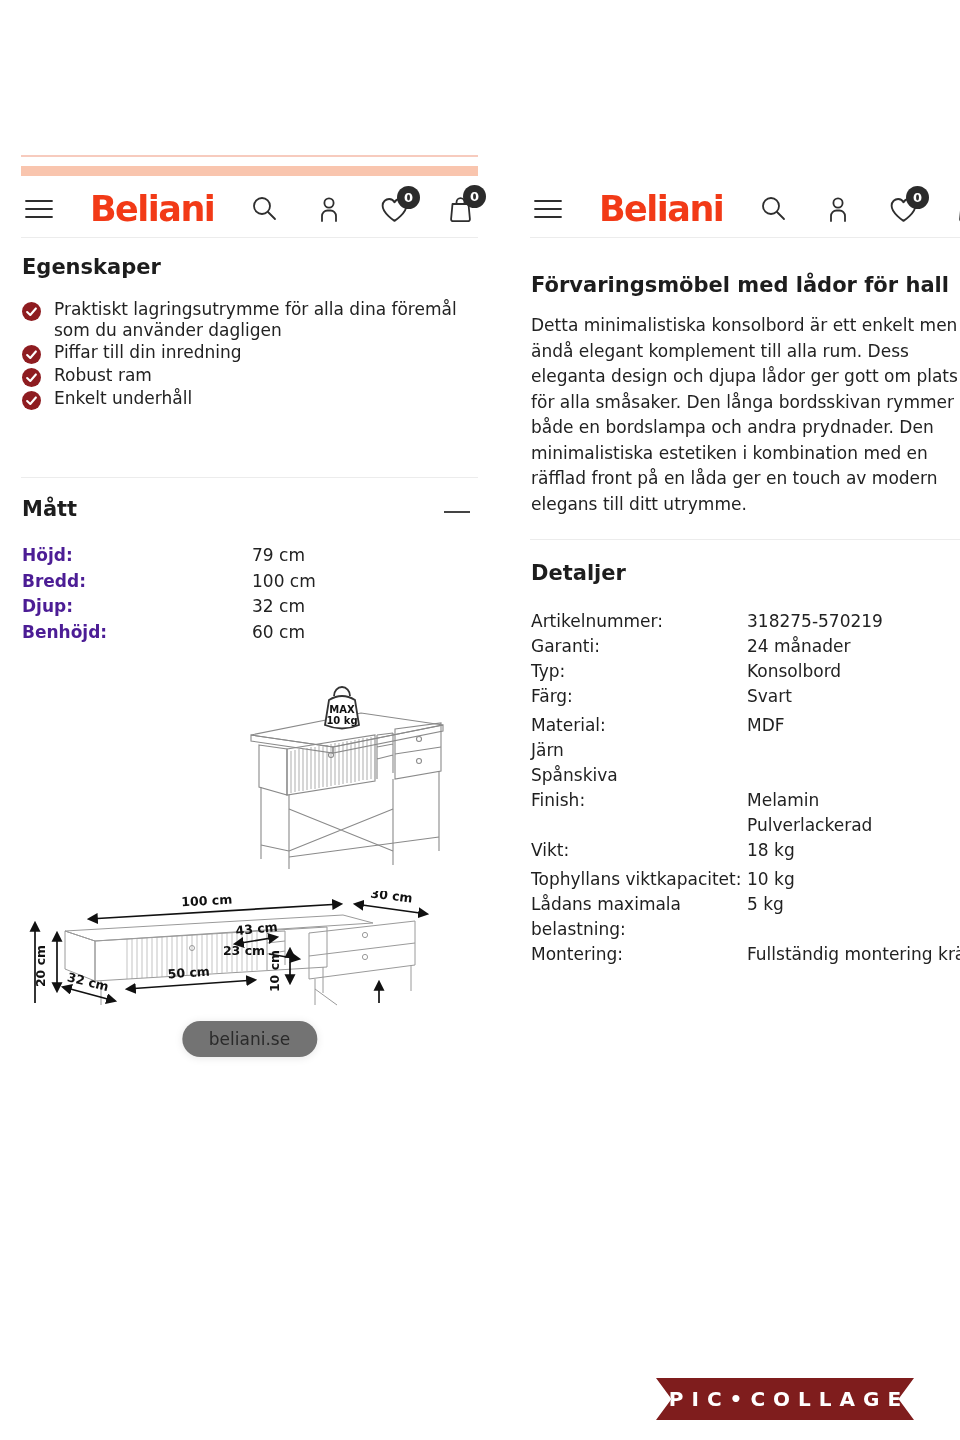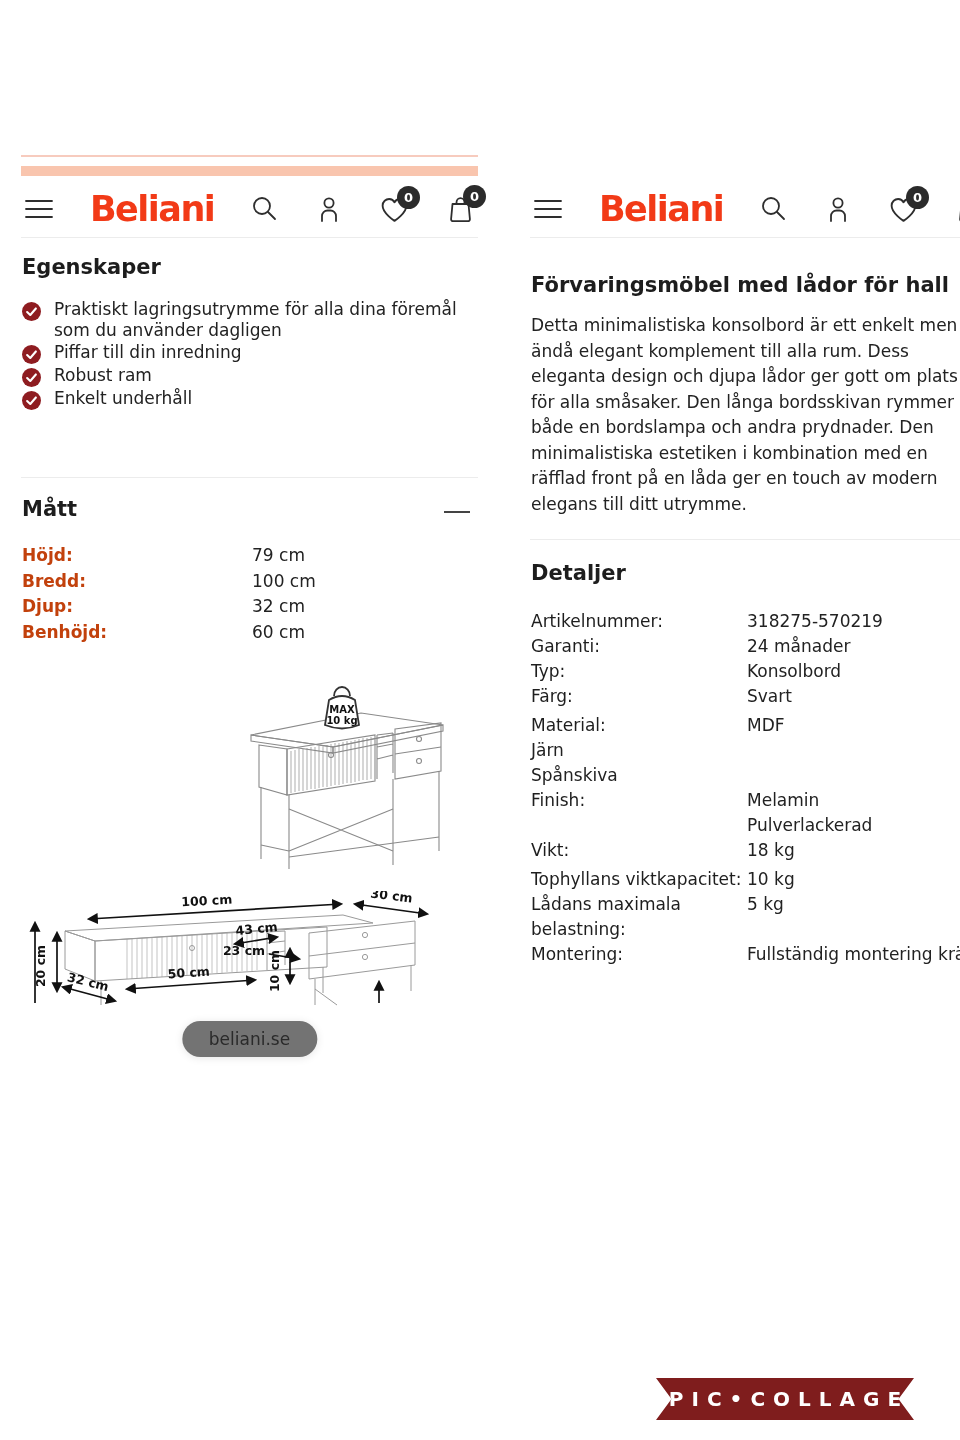--- a/index.html
+++ b/index.html
@@ -30,21 +30,21 @@
   #egenskaper-title{position:absolute;top:100px;left:1px;}
   .check-list{position:absolute;top:144px;left:1px;width:450px;list-style:none;margin:0;padding:0;}
   .check-list li{display:flex;gap:13px;font-size:17px;line-height:21px;color:#222;margin-bottom:1px;}
   .check-ico{flex:0 0 19px;margin-top:3px;}
   .divider{position:absolute;left:0;right:0;height:1px;background:#ececec;}
 
   #matt-title{position:absolute;top:342px;left:1px;}
   .minus-btn{position:absolute;top:356px;right:8px;width:26px;height:2px;background:#444;cursor:pointer;}
   .spec-rows{position:absolute;top:388px;left:1px;width:440px;}
   .spec-row{display:grid;grid-template-columns:230px 1fr;font-size:17px;line-height:25.5px;}
-  .spec-row .lbl{font-weight:600;color:#c2410c;}
+  .spec-row .lbl{font-weight:600;color:#4c1d95;}
 
   
   .diag{position:absolute;}
   #diagram-top{left:222px;top:528px;}
   #diagram-bottom{left:6px;top:736px;}
   .diag svg text{font-family:"DejaVu Sans","Liberation Sans",sans-serif;}
   .site-pill{position:absolute;top:866px;left:50%;transform:translateX(-50%);background:#737373;
              border-radius:20px;padding:8px 27px;font-size:17px;color:#2a2a2a;
              box-shadow:0 1px 8px rgba(0,0,0,.10);white-space:nowrap;}
 

